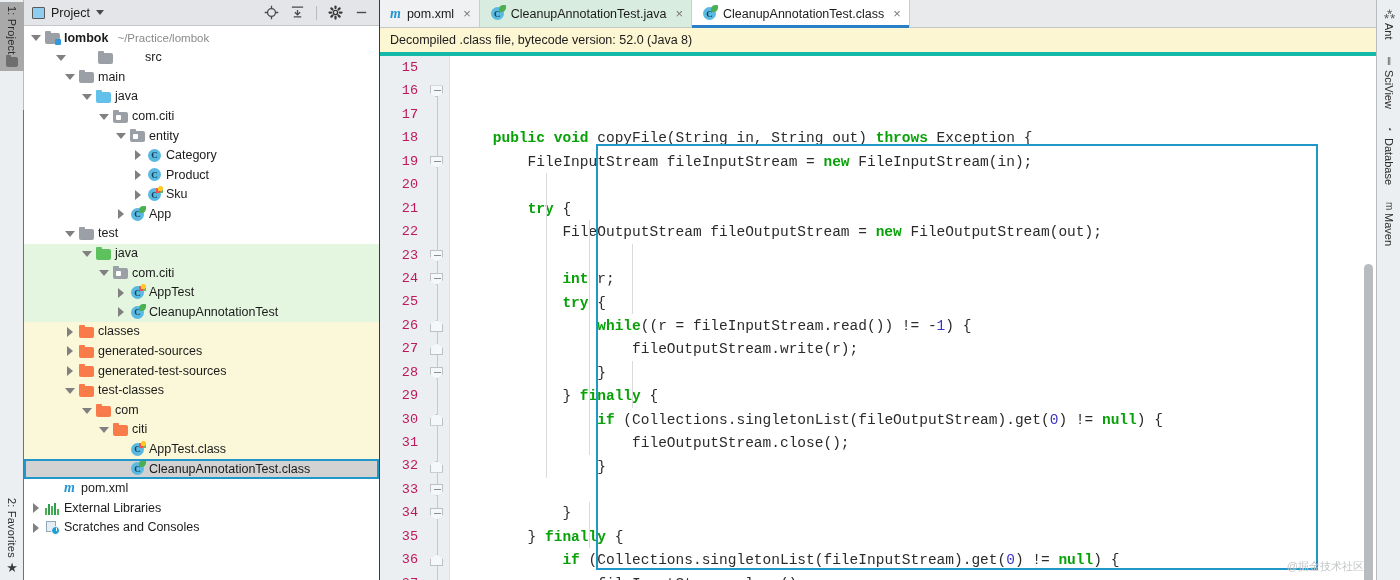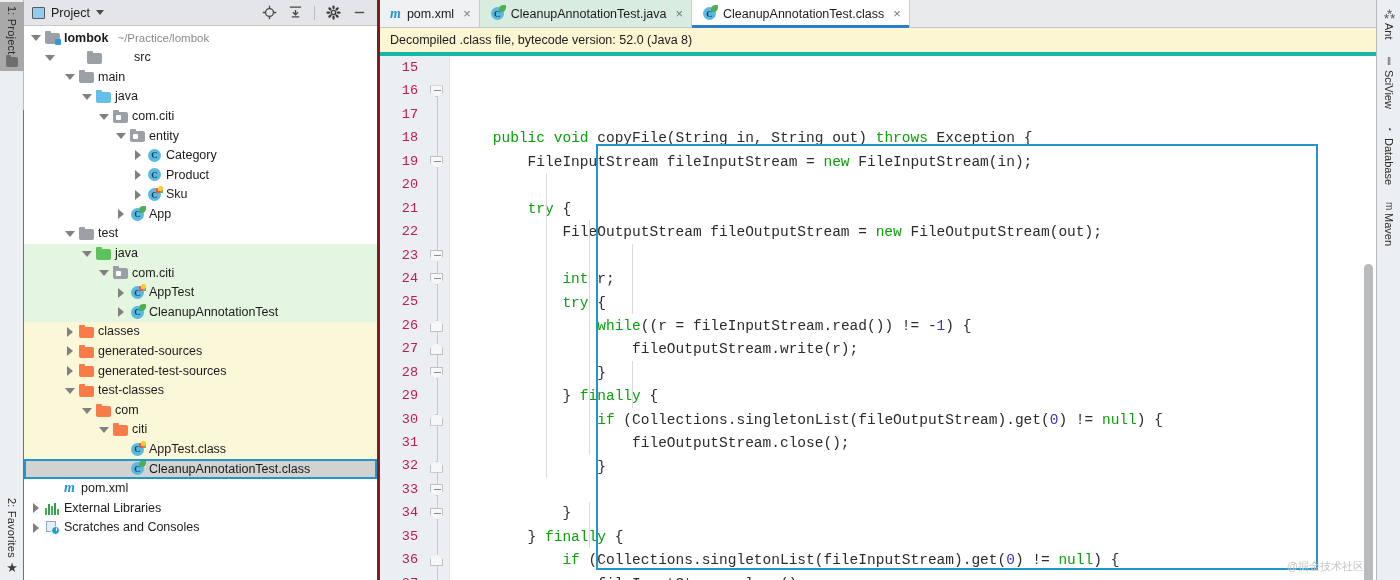--- a/index.html
+++ b/index.html
@@ -61,21 +61,21 @@
     position: absolute;
     right: -1px; top: 110px; bottom: 0;
     width: 1px; background: #7a5ec4;
   }
 
   
   .project-panel {
     width: 356px; height: 580px;
     background: #fff;
     display: flex; flex-direction: column;
-    border-right: 3px solid #7f1d1d;
+    border-right: 1px solid #7f1d1d;
     flex: 0 0 356px;
     position: relative;
   }
   .panel-header {
     height: 26px;
     background: #e3e5e8;
     border-bottom: 1px solid #c4c7ca;
     display: flex; align-items: center;
     padding: 0 6px 0 8px;
     gap: 6px;
@@ -312,21 +312,21 @@
     flex: 1 1 auto;
     position: relative;
     font-family: "Liberation Mono", monospace;
     font-size: 14.5px;
     color: #2b2b2b;
     white-space: pre;
     overflow: hidden;
     padding-left: 8px;
   }
   .code .cl { height: 23.45px; line-height: 23.45px; }
-  .kw { color: #08a108; font-weight: normal; }
+  .kw { color: #08a108; font-weight: bold; }
   .num { color: #3a32c8; }
   .indent-guide {
     position: absolute; width: 1px; background: #d8dadc;
   }
   .selbracket {
     position: absolute;
     border: 2px solid #2196c9;
     pointer-events: none;
   }
   .vscroll {
@@ -413,21 +413,21 @@
         <div class="row bold" style="padding-left: 6px;">
           <span class="tw down"></span>
           <span class="fi gray">
             <span class="tab"></span>
             <span class="body"></span>
             <span class="dot blue"></span>
           </span>
           <span class="lbl">lombok</span>
           <span class="sub">~/Practice/lombok</span>
         </div>
-        <div class="row" style="padding-left: 20px; gap: 32px;">
+        <div class="row" style="padding-left: 31px; gap: 32px;">
           <span class="tw down"></span>
           <span class="fi gray">
             <span class="tab"></span>
             <span class="body"></span>
           </span>
           <span class="lbl">src</span>
         </div>
         <div class="row" style="padding-left: 40px;">
           <span class="tw down"></span>
           <span class="fi gray">

